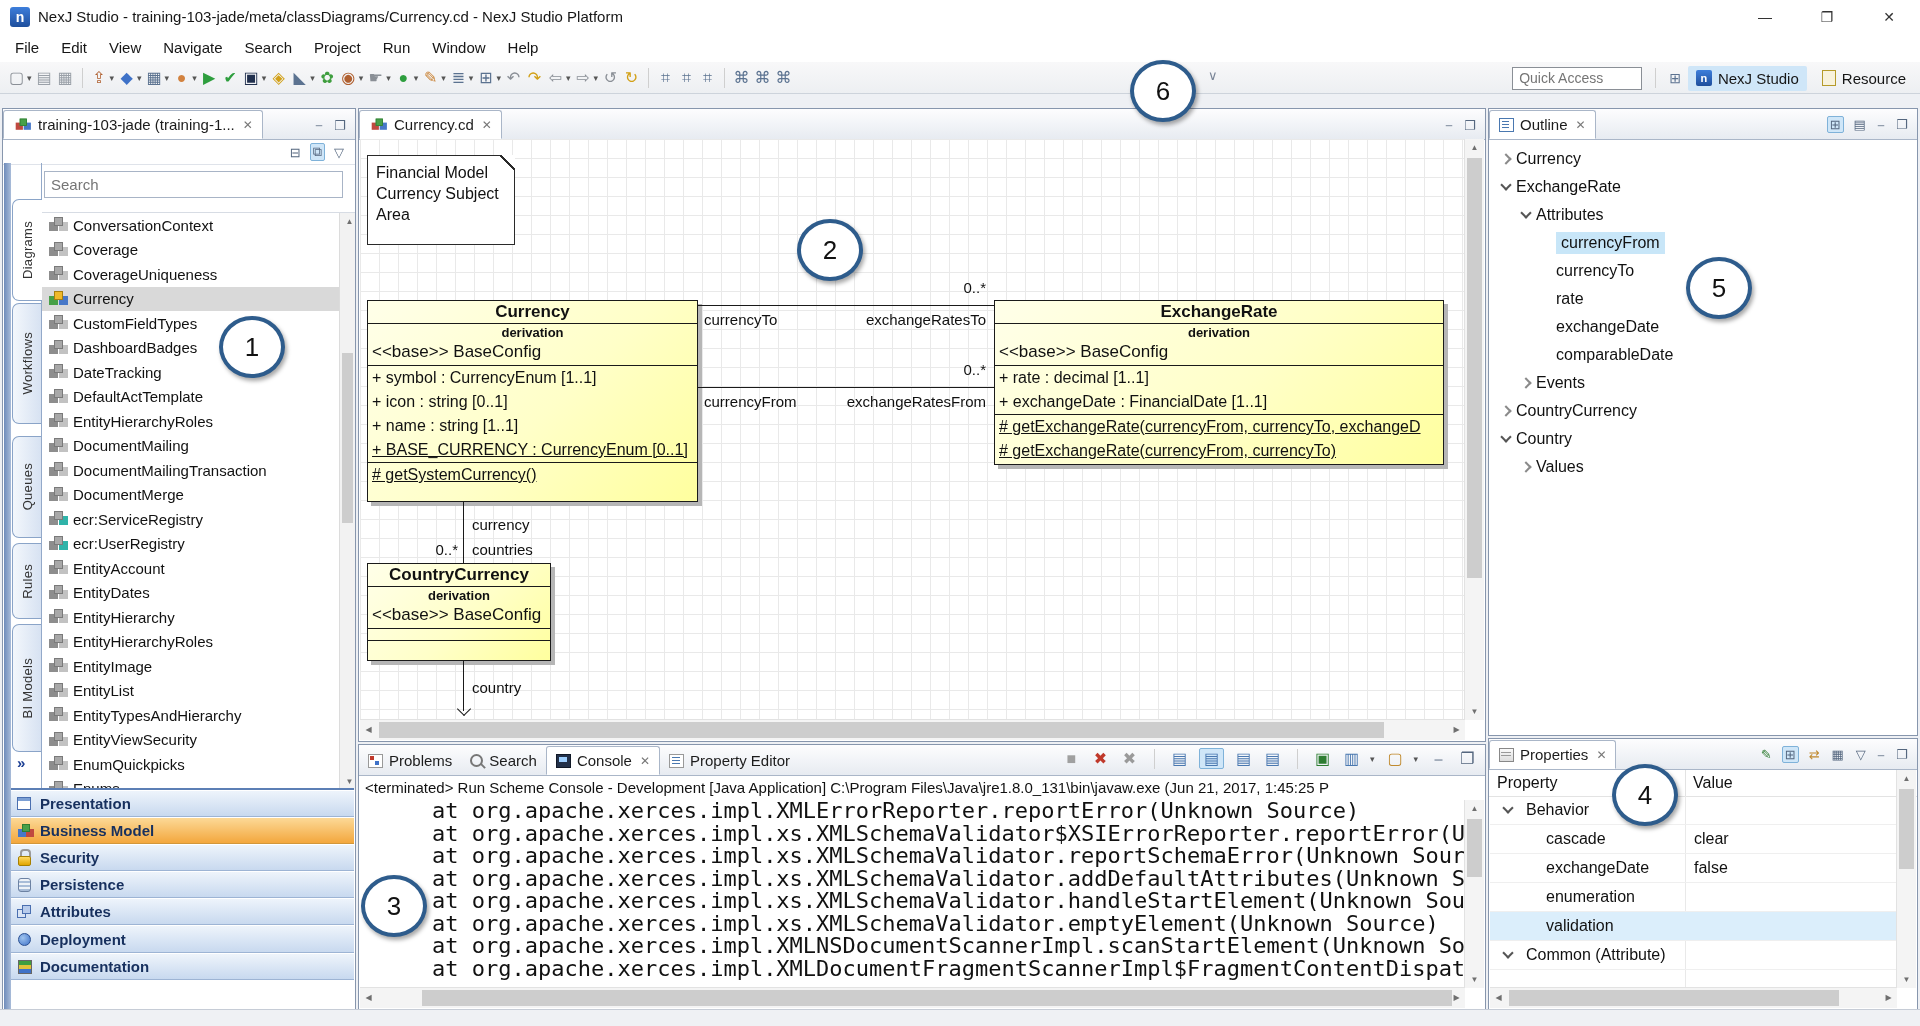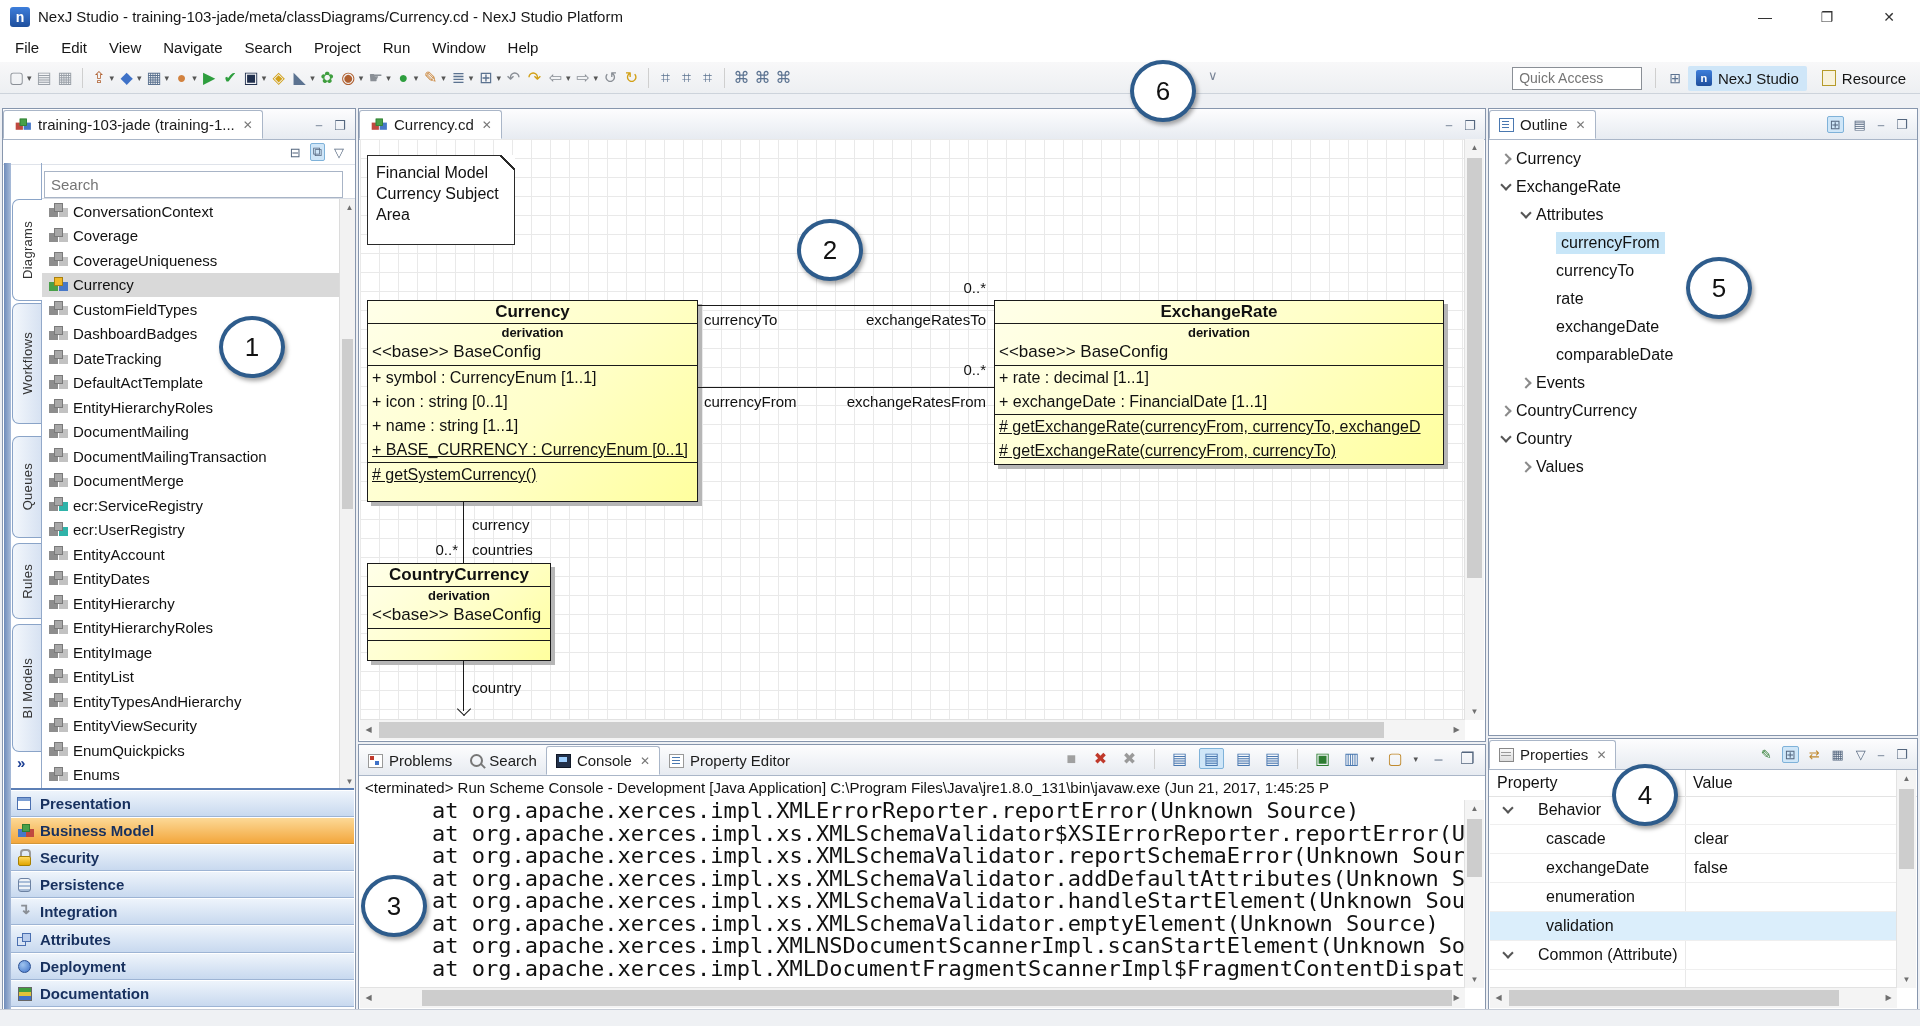--- a/index.html
+++ b/index.html
@@ -52,21 +52,21 @@
   #x-rail{width:38px;position:relative;flex:none;}
   .rail-tab{position:absolute;left:9px;width:29px;background:linear-gradient(90deg,#f3f7fc,#d7e2f2);
             border:1px solid #8aa4c8;border-right:none;border-radius:7px 0 0 7px;
             display:flex;align-items:center;justify-content:center;box-sizing:border-box;z-index:2;}
   .rail-tab.active{background:#fff;width:30px;z-index:3;}
   .rail-tab span{writing-mode:vertical-rl;transform:rotate(180deg);font-size:13px;color:#333;letter-spacing:0.3px;}
   #rail-more{position:absolute;left:14px;color:#1c3f94;font-weight:bold;font-size:15px;z-index:2;}
   #x-content{flex:1;display:flex;flex-direction:column;border-left:1px solid #93a9c9;position:relative;min-width:0;}
   #x-search{margin:8px 12px 0 2px;height:25px;border:1px solid #a8b4c6;font-family:"Liberation Sans",sans-serif;
             font-size:15px;padding:0 6px;color:#999;}
-  #x-list{margin-top:0;flex:1;overflow:hidden;position:relative;border-top:1px solid #d7dce4;}
+  #x-list{margin-top:14px;flex:1;overflow:hidden;position:relative;border-top:1px solid #d7dce4;}
   .x-item{height:24.5px;display:flex;align-items:center;padding-left:6px;font-size:15px;color:#111;white-space:nowrap;}
   .x-item.sel{background:#d9d9d9;}
   .ic-box{width:19px;height:18px;position:relative;flex:none;margin-right:6px;}
   .cubeset::before{content:'';position:absolute;left:6px;top:1px;width:7px;height:7px;background:#a8a8a8;
        border:1px solid #7a7a7a;box-shadow:-5px 5px 0 #8d8d8d,5px 5px 0 #c2c2c2;}
   .cubeset.cur::before{background:#f0b929;border-color:#a87f10;box-shadow:-5px 5px 0 #48a048,5px 5px 0 #4878c8;}
   .cubeset.ecr::before{box-shadow:-5px 5px 0 #8d8d8d,5px 5px 0 #2fb3a9;}
   .cubeset.rgb::before{background:#48a048;border-color:#2f7d32;box-shadow:-5px 5px 0 #c0493f,5px 5px 0 #4878c8;}
   #ls-sb{position:absolute;right:0;top:0;bottom:0;width:15px;background:#f2f2f2;border-left:1px solid #dcdcdc;}
   #ls-sb .sb-thumb-v{top:140px;height:170px;}
@@ -145,21 +145,21 @@
   .chev.d{transform:rotate(45deg);margin-top:-4px;}
   .o-arrow{width:20px;display:flex;justify-content:center;flex:none;}
   
   #p-cols{height:26px;display:flex;align-items:center;font-size:16px;border-bottom:1px solid #e3e3e3;position:relative;}
   #p-col-div{position:absolute;left:196px;top:0;bottom:0;width:1px;background:#e3e3e3;}
   #p-rows{position:absolute;left:1px;top:57px;right:20px;bottom:21px;overflow:hidden;
           background-image:linear-gradient(90deg,transparent 195px,#e9e9e9 195px,#e9e9e9 196px,transparent 196px);}
   .prop-row{height:28px;display:flex;align-items:center;font-size:16px;border-bottom:1px solid #efefef;}
   .prop-row.sel{background:#dbeefb;}
   .prop-label{width:196px;box-sizing:border-box;padding-left:56px;flex:none;white-space:nowrap;}
-  .prop-row.group .prop-label{padding-left:8px;display:flex;align-items:center;gap:20px;text-align:right;}
+  .prop-row.group .prop-label{padding-left:8px;display:flex;align-items:center;gap:8px;text-align:right;}
   .prop-value{flex:1;padding-left:8px;white-space:nowrap;}
   
   .callout{position:absolute;width:58px;height:54px;border:4px solid #2e5c8c;border-radius:50%;background:#fff;
            box-shadow:2px 3px 4px rgba(0,0,0,0.35);display:flex;align-items:center;justify-content:center;
            font-size:26px;color:#111;z-index:99;transform:translate(-50%,-50%);}
   #statusbar{position:absolute;left:0;bottom:0;width:1920px;height:16px;background:#eff1f4;border-top:1px solid #c6ccd6;}
 </style>
 </head>
 <body>
 
@@ -403,24 +403,20 @@
         <span class="lic lic-cubes"></span>
         <span>Business Model</span>
       </div>
       <div class="layer">
         <span class="lic lic-lock"></span>
         <span>Security</span>
       </div>
       <div class="layer">
         <span class="lic lic-database"></span>
         <span>Persistence</span>
-      </div>
-      <div class="layer">
-        <span class="lic lic-integration"></span>
-        <span>Integration</span>
       </div>
       <div class="layer">
         <span class="lic lic-resources"></span>
         <span>Attributes</span>
       </div>
       <div class="layer">
         <span class="lic lic-deployment"></span>
         <span>Deployment</span>
       </div>
       <div class="layer">

